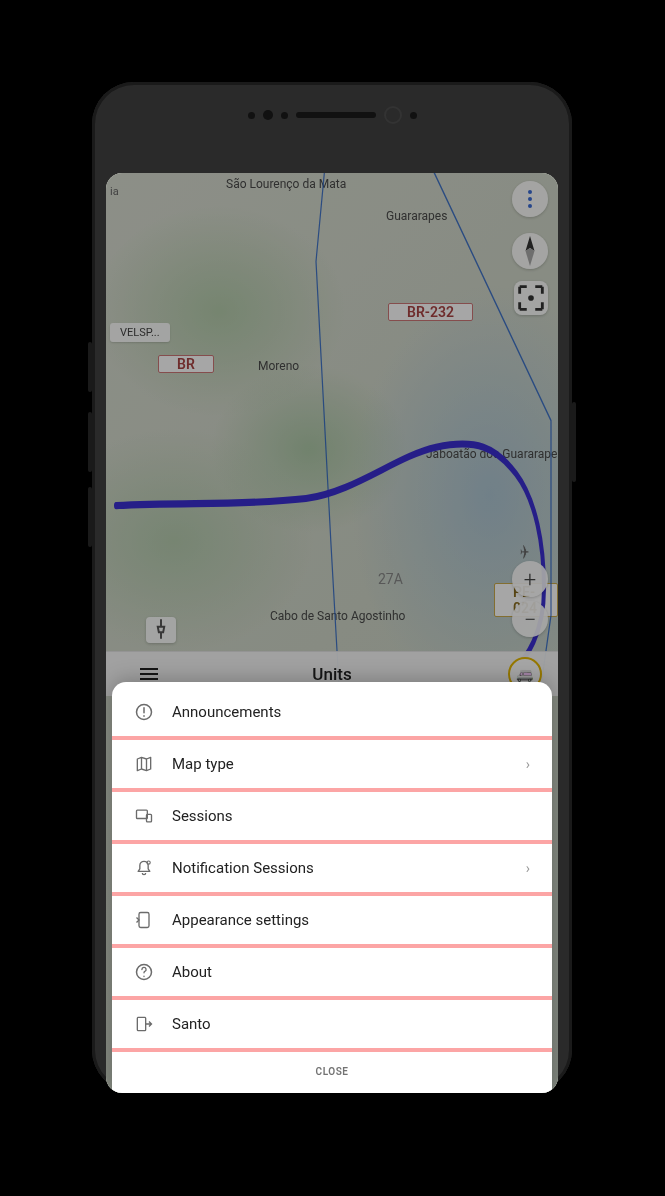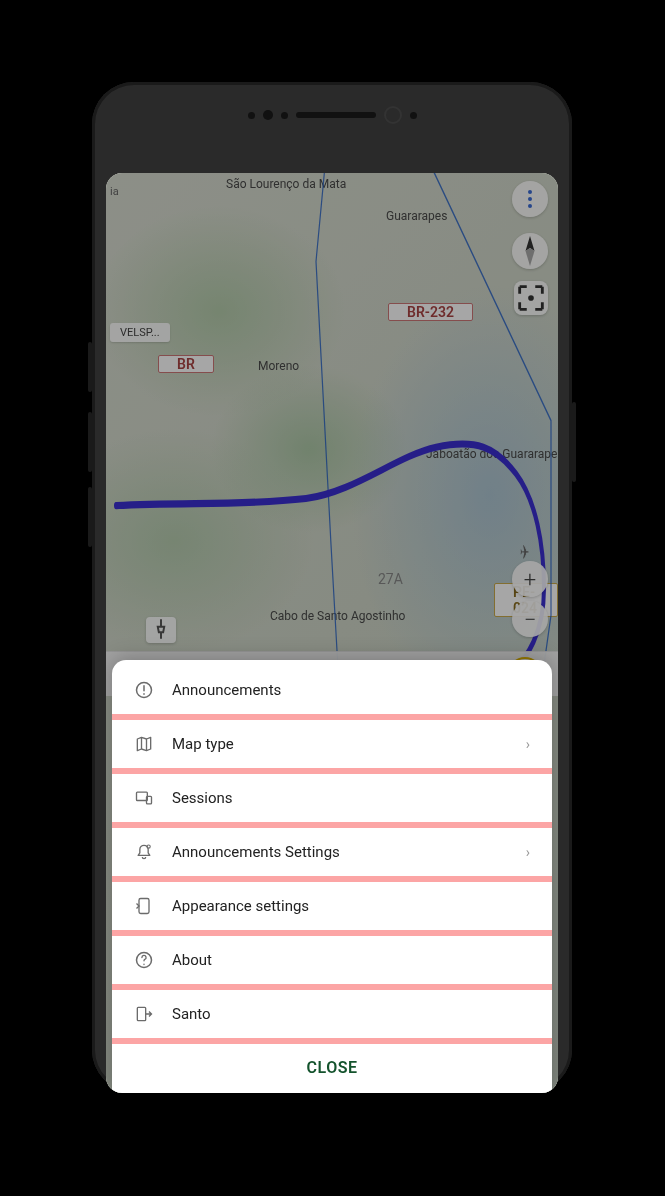--- a/index.html
+++ b/index.html
@@ -207,21 +207,21 @@
   box-shadow: 0 -2px 20px rgba(0,0,0,0.25);
   padding-top: 6px;
   z-index: 10;
 }
 
 .menu-item {
   display: flex;
   align-items: center;
   height: 48px;
   padding: 0 22px;
-  border-bottom: 6px solid #fca5a5;
+  border-bottom: 4px solid #fca5a5;
   cursor: pointer;
 }
 
 .menu-item:last-of-type {
   border-bottom: none;
 }
 
 .menu-icon {
   width: 20px;
   height: 20px;
@@ -240,23 +240,23 @@
 }
 
 .chevron {
   color: #999;
   font-size: 14px;
 }
 
 .close-btn {
   text-align: center;
   padding: 14px 0 16px;
-  font-size: 16px;
+  font-size: 10px;
   font-weight: 600;
-  color: #14532d;
+  color: #737373;
   letter-spacing: 0.5px;
   cursor: pointer;
 }
 
 .dim-overlay {
   position: absolute;
   inset: 0;
   background: rgba(0,0,0,0.35);
   z-index: 5;
 }
@@ -390,21 +390,21 @@
         </span>
         <span class="menu-label">Sessions</span>
       </div>
       <div class="menu-item">
         <span class="menu-icon">
           <svg viewBox="0 0 24 24">
               <path d="M12 4a5 5 0 0 0-5 5v4l-2 3h14l-2-3V9a5 5 0 0 0-5-5zM10 18a2 2 0 0 0 4 0" stroke="#6b6b6b" stroke-width="1.6" fill="none" stroke-linejoin="round"></path>
               <circle cx="17.5" cy="5.5" r="2" stroke="#6b6b6b" stroke-width="1.3" fill="none"></circle>
             </svg>
         </span>
-        <span class="menu-label">Announcements Settings</span>
+        <span class="menu-label">Notification Sessions</span>
         <span class="chevron">›</span>
       </div>
       <div class="menu-item">
         <span class="menu-icon">
           <svg viewBox="0 0 24 24">
               <rect x="6" y="3" width="12" height="18" rx="2" stroke="#6b6b6b" stroke-width="1.6" fill="none"></rect>
               <path d="M3 9l3 3-3 3" stroke="#6b6b6b" stroke-width="1.6" fill="none"></path>
             </svg>
         </span>
         <span class="menu-label">Appearance settings</span>

